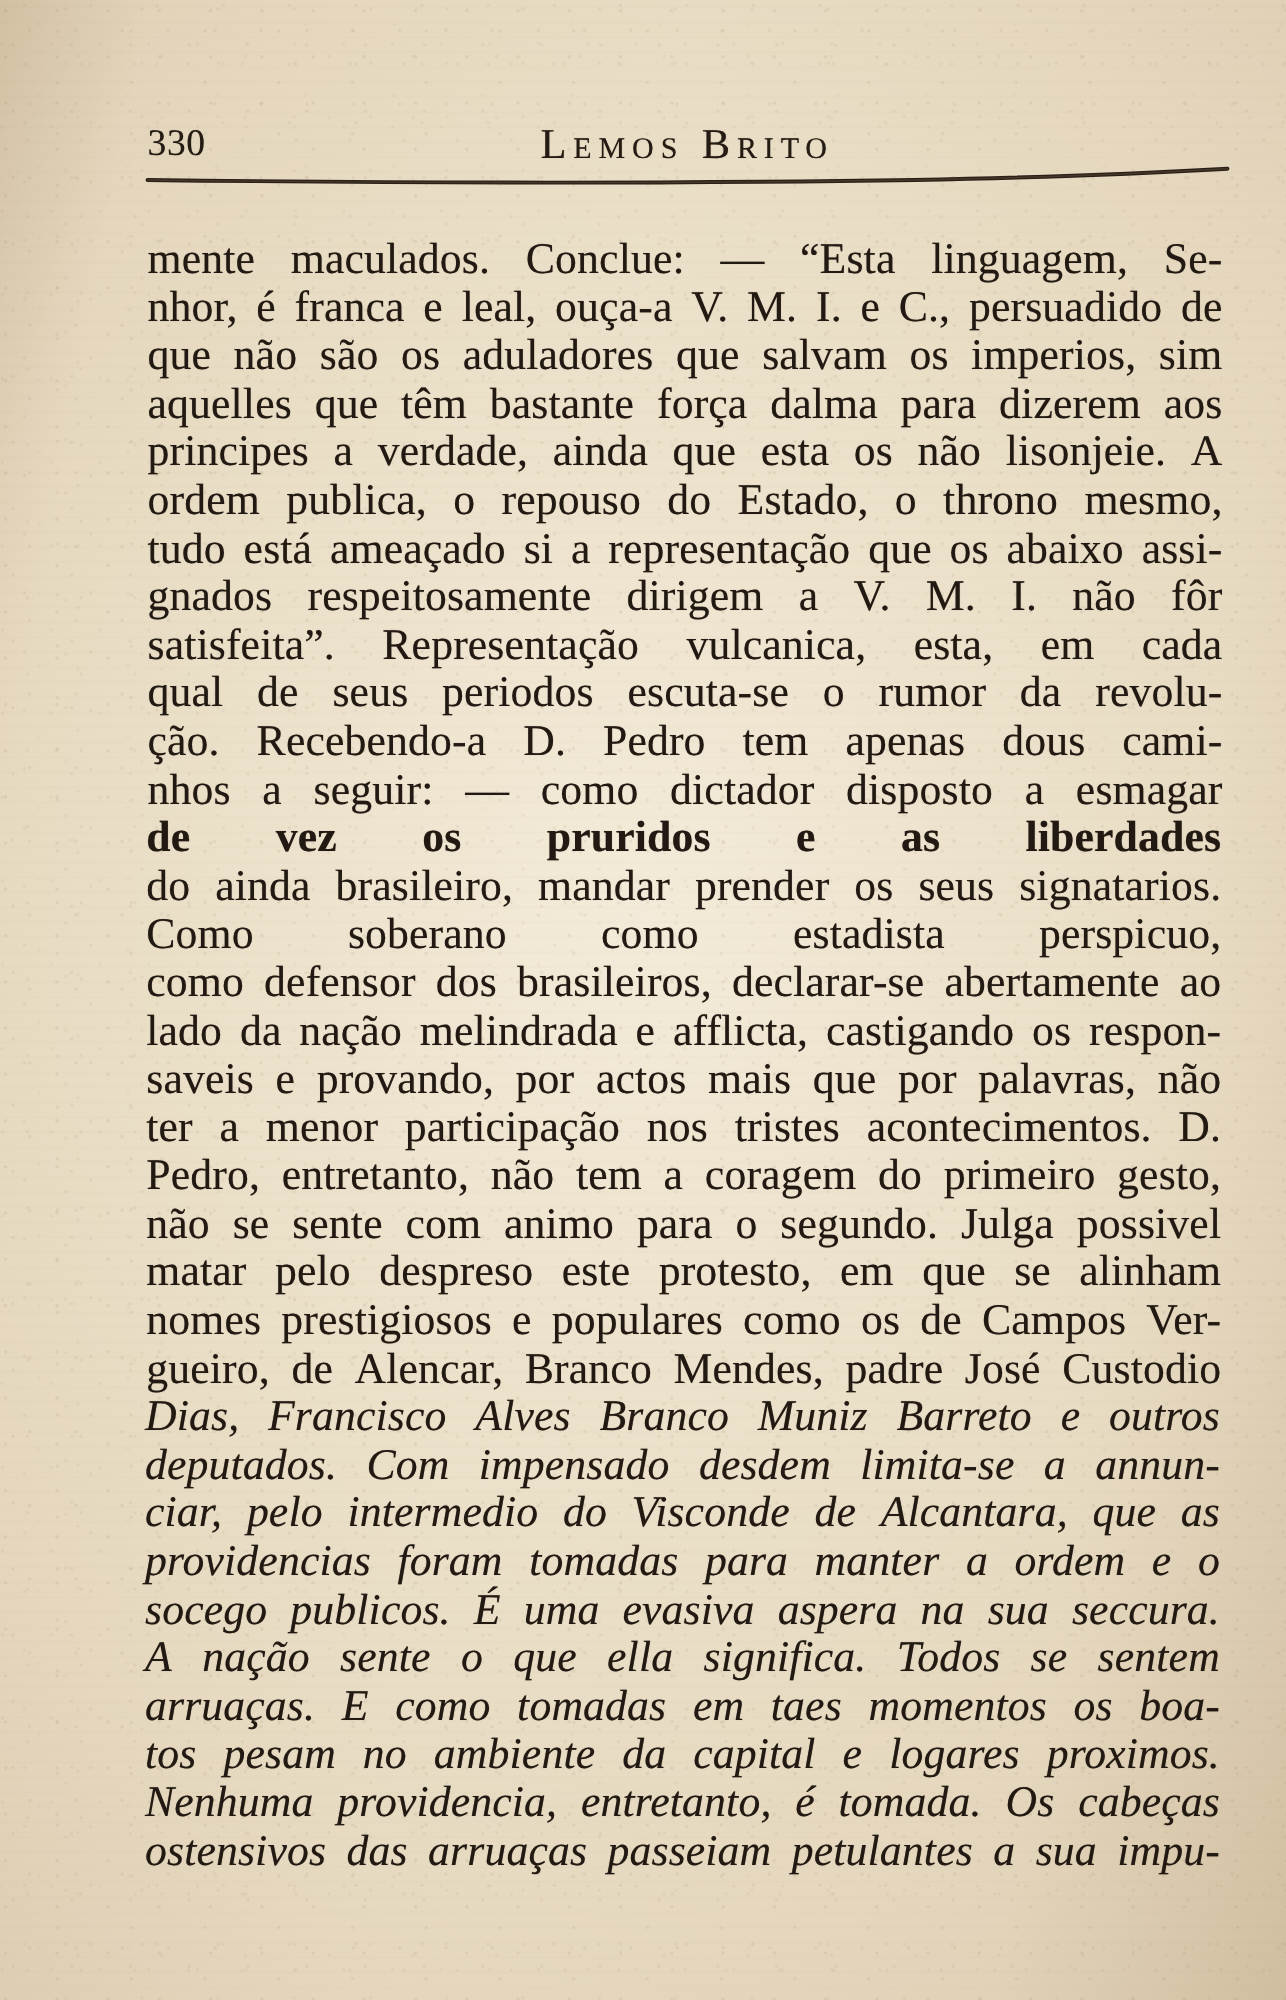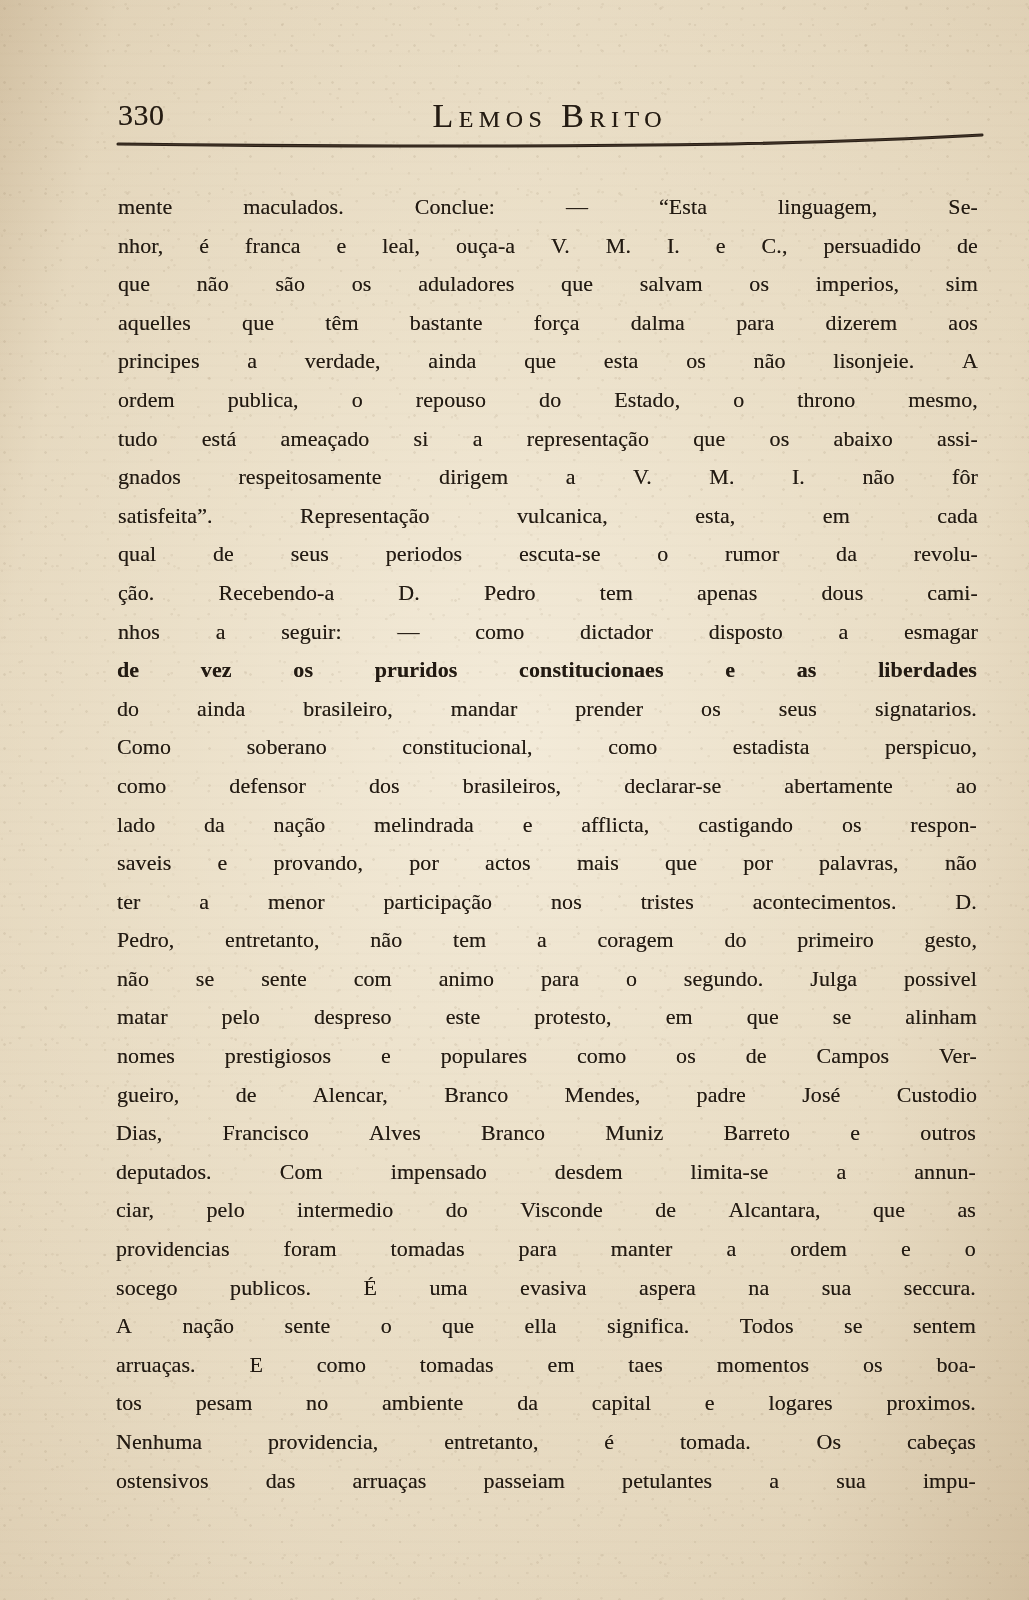--- a/index.html
+++ b/index.html
@@ -116,21 +116,21 @@
   .textblock {
     position: absolute;
     left: 118px;
     top: 188px;
     width: 860px;
   }
   .line {
     position: relative;
     height: 38.6px;
     white-space: nowrap;
-    font-size: 22px;
+    font-size: 35px;
     line-height: 38.6px;
     letter-spacing: .1px;
   }
   
   .line .w {
     display: inline-block;
   }
   .line.just {
     display: flex;
     justify-content: space-between;
@@ -139,21 +139,21 @@
   .line.heavy { font-weight: 600; }
 
   
   .textblock, .runhead {
     text-shadow: 0 0 .55px rgba(34,26,18,.55);
   }
 
   
   .bow0 { transform: translateX(0px); }
   .bow1 { transform: translateX(-1px); }
-  .bow2 { transform: translateX(-2px); }
+  .bow2 { transform: translateX(-2px); font-style: italic; }
 </style>
 </head>
 <body>
 
 <div class="page">
 
   <div class="grain"></div>
   <div class="scanbands"></div>
 
   <div class="runhead">
@@ -300,39 +300,37 @@
         <span class="w">dictador</span>
         <span class="w">disposto</span>
         <span class="w">a</span>
         <span class="w">esmagar</span>
       </div>
       <div class="line just heavy bow1">
         <span class="w">de</span>
         <span class="w">vez</span>
         <span class="w">os</span>
         <span class="w">pruridos</span>
-        <span class="w">constitucionaes</span>
         <span class="w">e</span>
         <span class="w">as</span>
         <span class="w">liberdades</span>
       </div>
       <div class="line just bow1">
         <span class="w">do</span>
         <span class="w">ainda</span>
         <span class="w">brasileiro,</span>
         <span class="w">mandar</span>
         <span class="w">prender</span>
         <span class="w">os</span>
         <span class="w">seus</span>
         <span class="w">signatarios.</span>
       </div>
       <div class="line just bow1">
         <span class="w">Como</span>
         <span class="w">soberano</span>
-        <span class="w">constitucional,</span>
         <span class="w">como</span>
         <span class="w">estadista</span>
         <span class="w">perspicuo,</span>
       </div>
       <div class="line just bow1">
         <span class="w">como</span>
         <span class="w">defensor</span>
         <span class="w">dos</span>
         <span class="w">brasileiros,</span>
         <span class="w">declarar-se</span>

